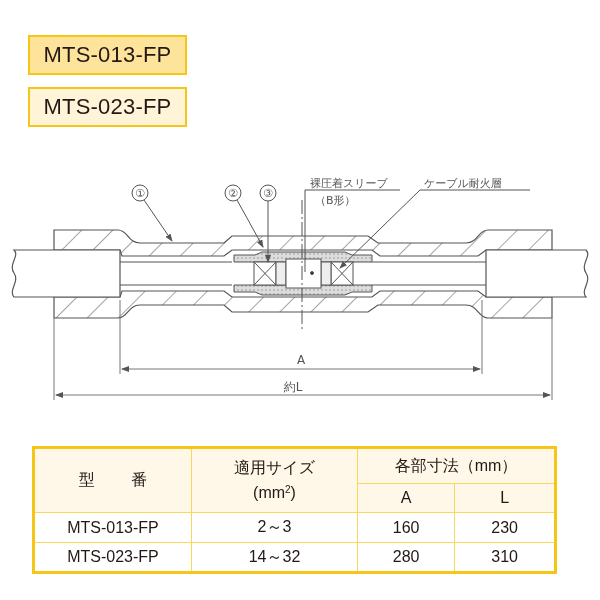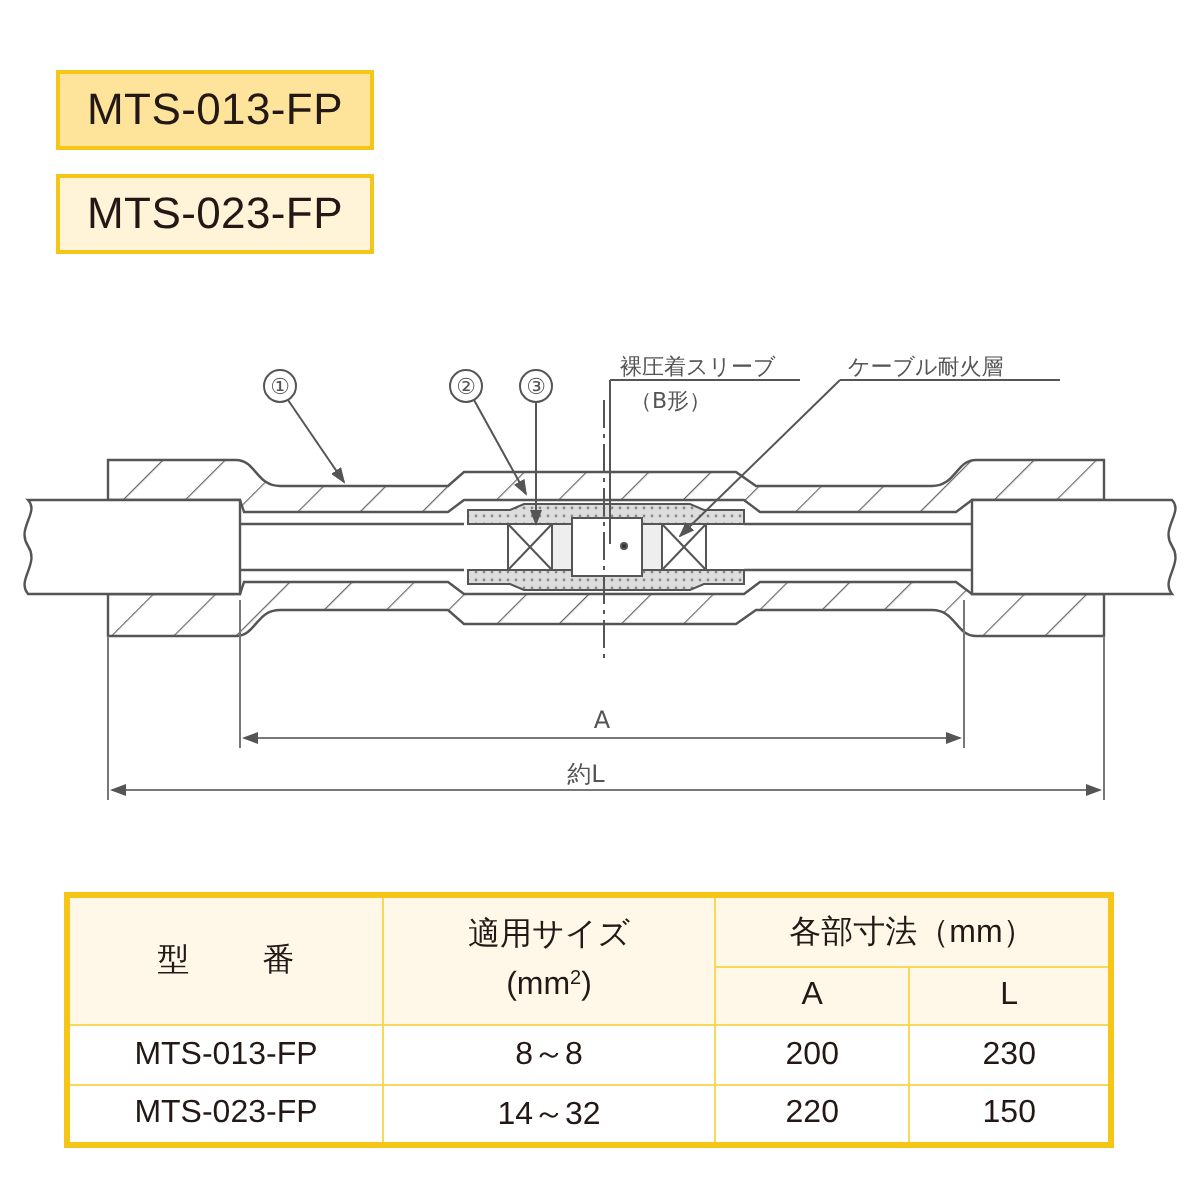--- a/index.html
+++ b/index.html
@@ -136,24 +136,24 @@
       <th colspan="2">各部寸法（mm）</th>
     </tr>
     <tr class="h-sub">
       <th>A</th>
       <th>L</th>
     </tr>
   </thead>
   <tbody>
     <tr>
       <td>MTS-013-FP</td>
-      <td>8～8</td>
-      <td>200</td>
+      <td>2～3</td>
+      <td>160</td>
       <td>230</td>
     </tr>
     <tr>
       <td>MTS-023-FP</td>
       <td>14～32</td>
-      <td>220</td>
-      <td>150</td>
+      <td>280</td>
+      <td>310</td>
     </tr>
   </tbody>
 </table>
 
 </body></html>

